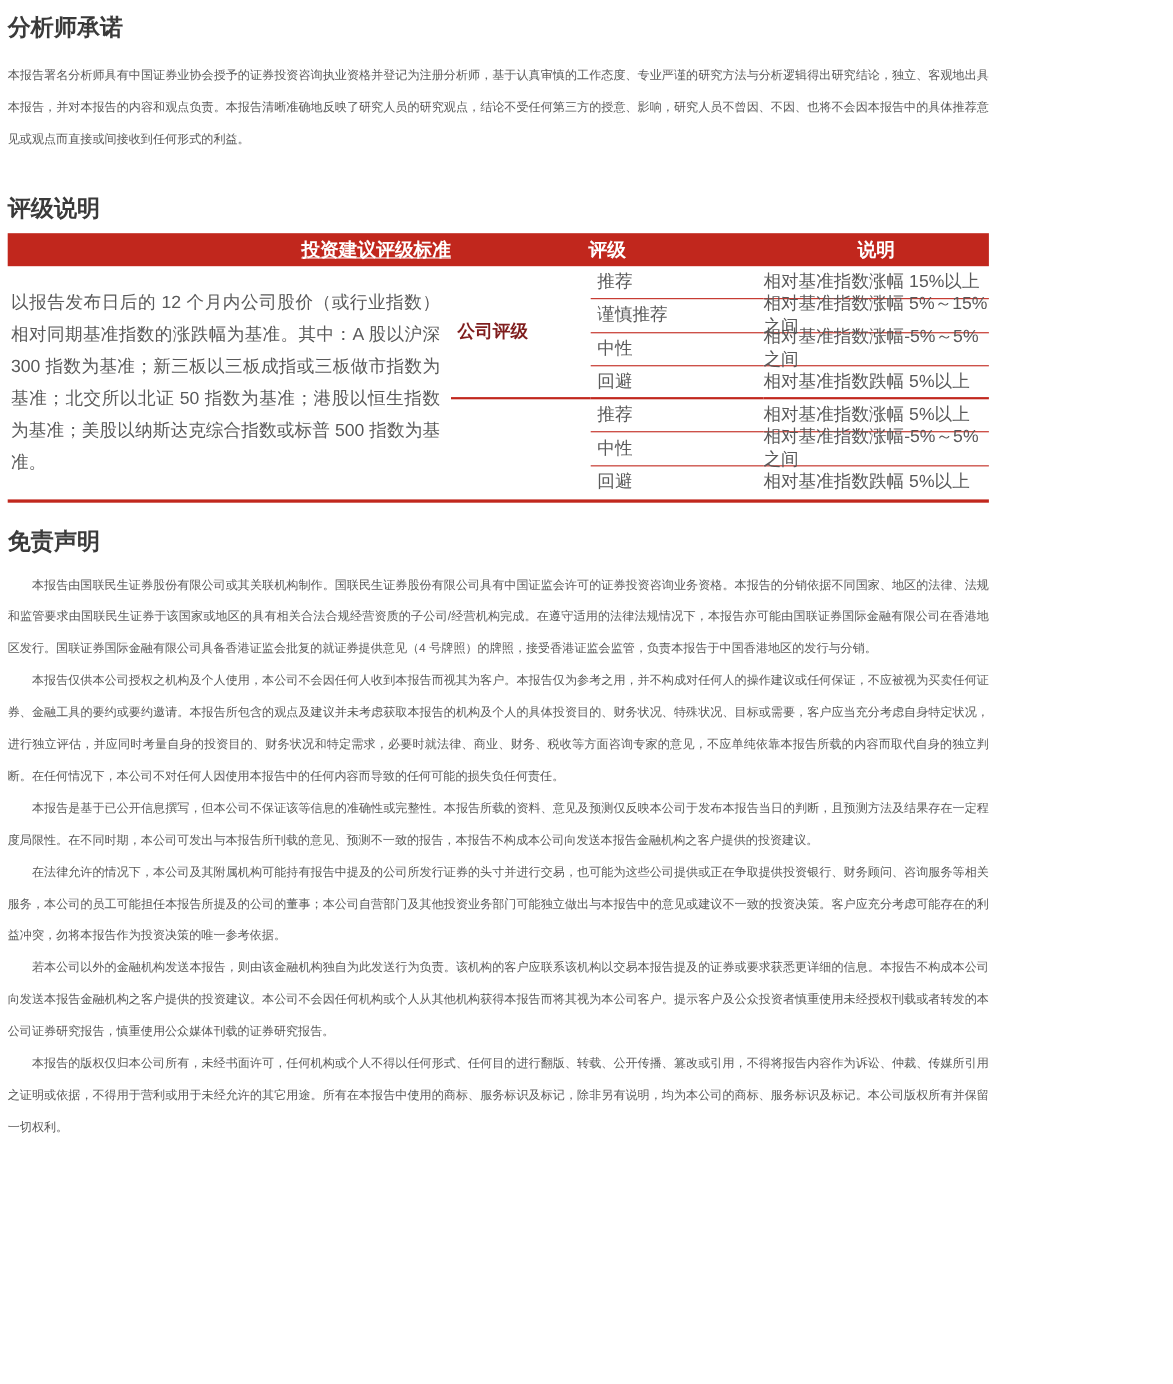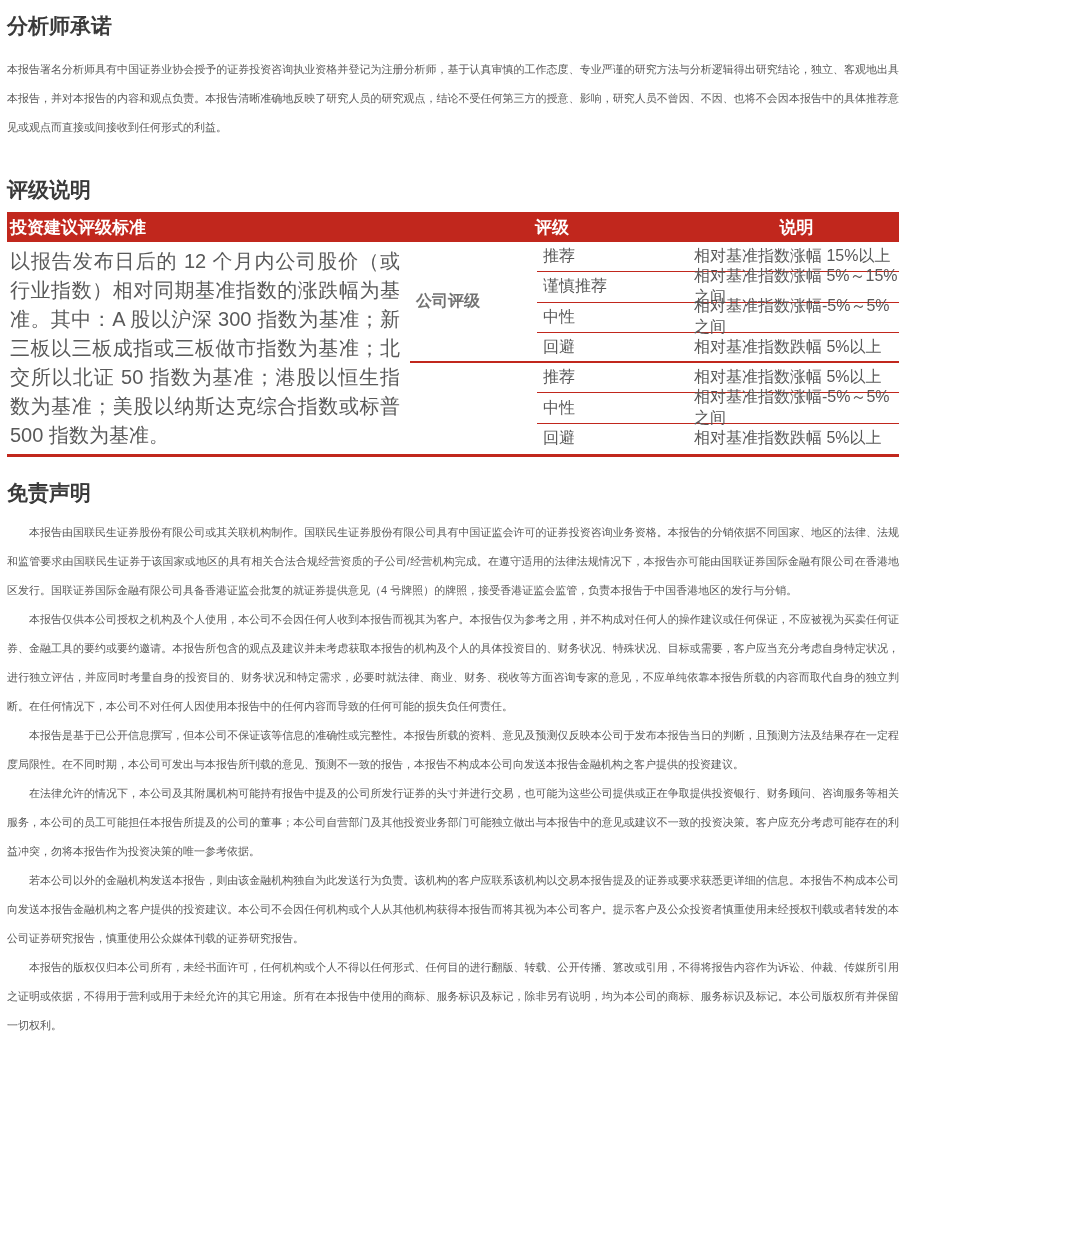--- a/index.html
+++ b/index.html
@@ -40,43 +40,43 @@
   .thead{
     display:grid;
     grid-template-columns:403px 284px 1fr;
     height:30px;
     background:var(--red);
     color:#ffffff;
     font-weight:bold;
     font-size:17px;
     align-items:center;
   }
-  .th-criteria{padding-left:3px;text-align:left;}
+  .th-criteria{padding-left:24px;text-align:right;text-decoration:underline;}
   .th-rating,.th-desc{text-align:center;}
   .tbody{
     display:grid;
     grid-template-columns:403px 127px 157px 1fr;
     grid-template-rows:repeat(7,30.3px);
     border-bottom:3px solid var(--red);
     font-size:16px;
   }
   .cell{display:flex;align-items:center;}
   .cell-criteria{
     grid-column:1;grid-row:1/8;
     padding:0 10px 0 3px;
     display:block;
     align-self:center;
-    font-size:20px;
+    font-size:16px;
     line-height:29px;
     text-align:justify;
   }
   .cell-category{
     grid-column:2;
     font-weight:bold;
-    color:#737373;
+    color:#7f1d1d;
     padding-left:6px;
   }
   .cat-company{grid-row:1/5;border-bottom:2px solid var(--red);}
   .cat-industry{grid-row:5/8;}
   .cell-rating{grid-column:3;padding-left:6px;}
   .cell-desc{grid-column:4;}
   .r1{grid-row:1}.r2{grid-row:2}.r3{grid-row:3}.r4{grid-row:4}
   .r5{grid-row:5}.r6{grid-row:6}.r7{grid-row:7}
   .thin-line{border-bottom:1px solid var(--red);}
   .group-line{border-bottom:2px solid var(--red);}

